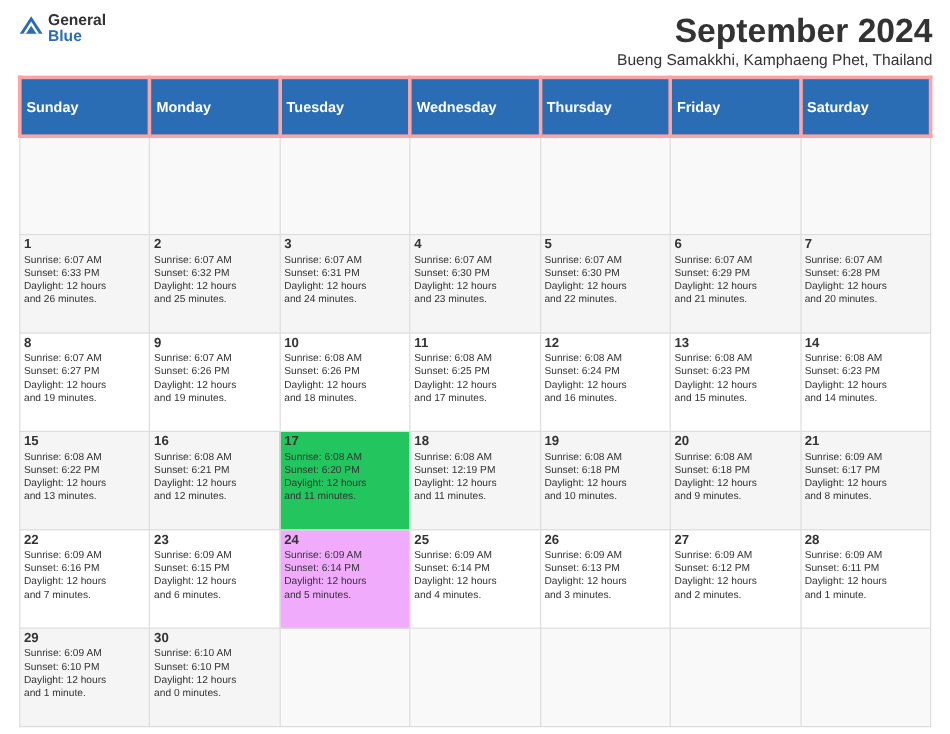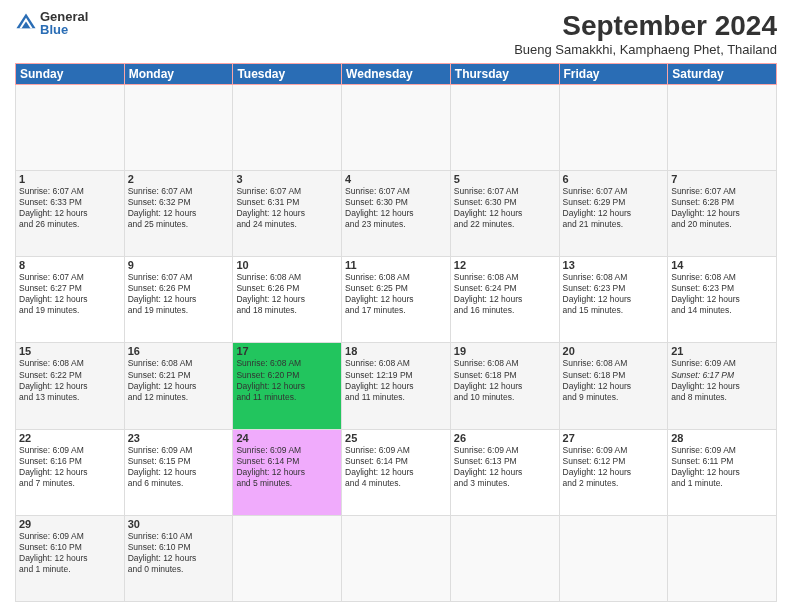--- a/index.html
+++ b/index.html
@@ -62,23 +62,23 @@
     .calendar {
       flex: 1;
       border-collapse: collapse;
       width: 100%;
       table-layout: fixed;
     }
     .calendar th {
       background: #2a6db5;
       color: #fff;
       text-align: left;
-      padding: 3px 4px;
+      padding: 16px 4px;
       font-size: 12px;
-      border: 1px solid #fca5a5;
+      border: 3px solid #fca5a5;
     }
     .calendar td {
       border: 1px solid #ddd;
       vertical-align: top;
       padding: 2px 3px;
       font-size: 8.5px;
       color: #333;
       height: 82px;
     }
     .day-num {
@@ -276,21 +276,21 @@
           <td style="background: rgb(245, 245, 245);">
             <span class="day-num">20</span>
             <span style="display: block; line-height: 1.3;">Sunrise: 6:08 AM</span>
             <span style="display: block; line-height: 1.3;">Sunset: 6:18 PM</span>
             <span style="display: block; line-height: 1.3;">Daylight: 12 hours</span>
             <span style="display: block; line-height: 1.3;">and 9 minutes.</span>
           </td>
           <td style="background: rgb(245, 245, 245);">
             <span class="day-num">21</span>
             <span style="display: block; line-height: 1.3;">Sunrise: 6:09 AM</span>
-            <span style="display: block; line-height: 1.3; font-style: italic;">Sunset: 6:17 PM</span>
+            <span style="display: block; line-height: 1.3;">Sunset: 6:17 PM</span>
             <span style="display: block; line-height: 1.3;">Daylight: 12 hours</span>
             <span style="display: block; line-height: 1.3;">and 8 minutes.</span>
           </td>
         </tr>
         <tr>
           <td style="background: rgb(255, 255, 255);">
             <span class="day-num">22</span>
             <span style="display: block; line-height: 1.3;">Sunrise: 6:09 AM</span>
             <span style="display: block; line-height: 1.3;">Sunset: 6:16 PM</span>
             <span style="display: block; line-height: 1.3;">Daylight: 12 hours</span>

